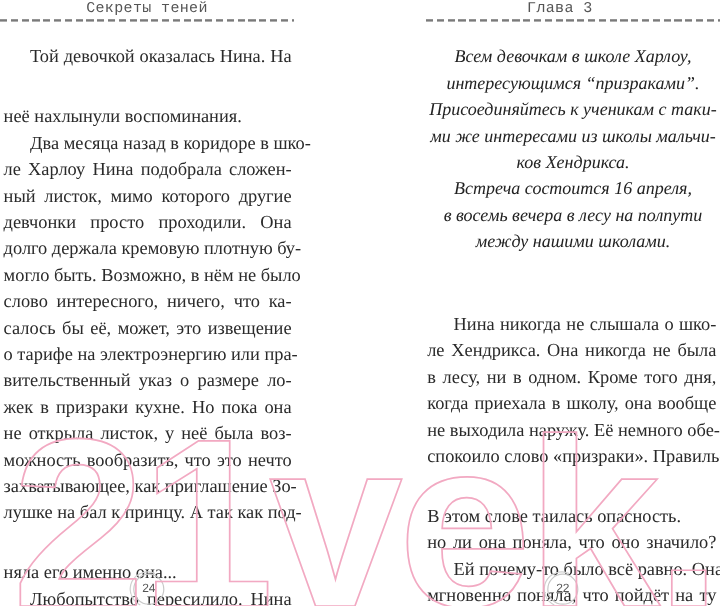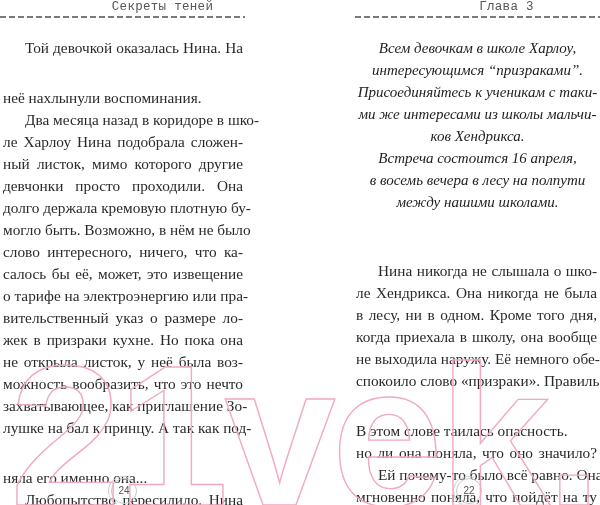--- a/index.html
+++ b/index.html
@@ -25,21 +25,20 @@
 
   .running-head {
     position: absolute;
     top: 0;
     font-family: "Liberation Mono", "DejaVu Sans Mono", monospace;
     font-size: 12.5px;
     color: #555;
     letter-spacing: 0.3px;
     line-height: 14px;
     white-space: nowrap;
-    padding-left: 40px;
   }
   .page-left .running-head { left: 0; width: 245px; text-align: center; }
   .page-right .running-head { left: 44px; width: 245px; text-align: center; }
 
   .dash-rule {
     position: absolute;
     top: 16px;
     height: 2px;
     background-image: repeating-linear-gradient(to right, #7a7a7a 0, #7a7a7a 6px, transparent 6px, transparent 9px);
   }

